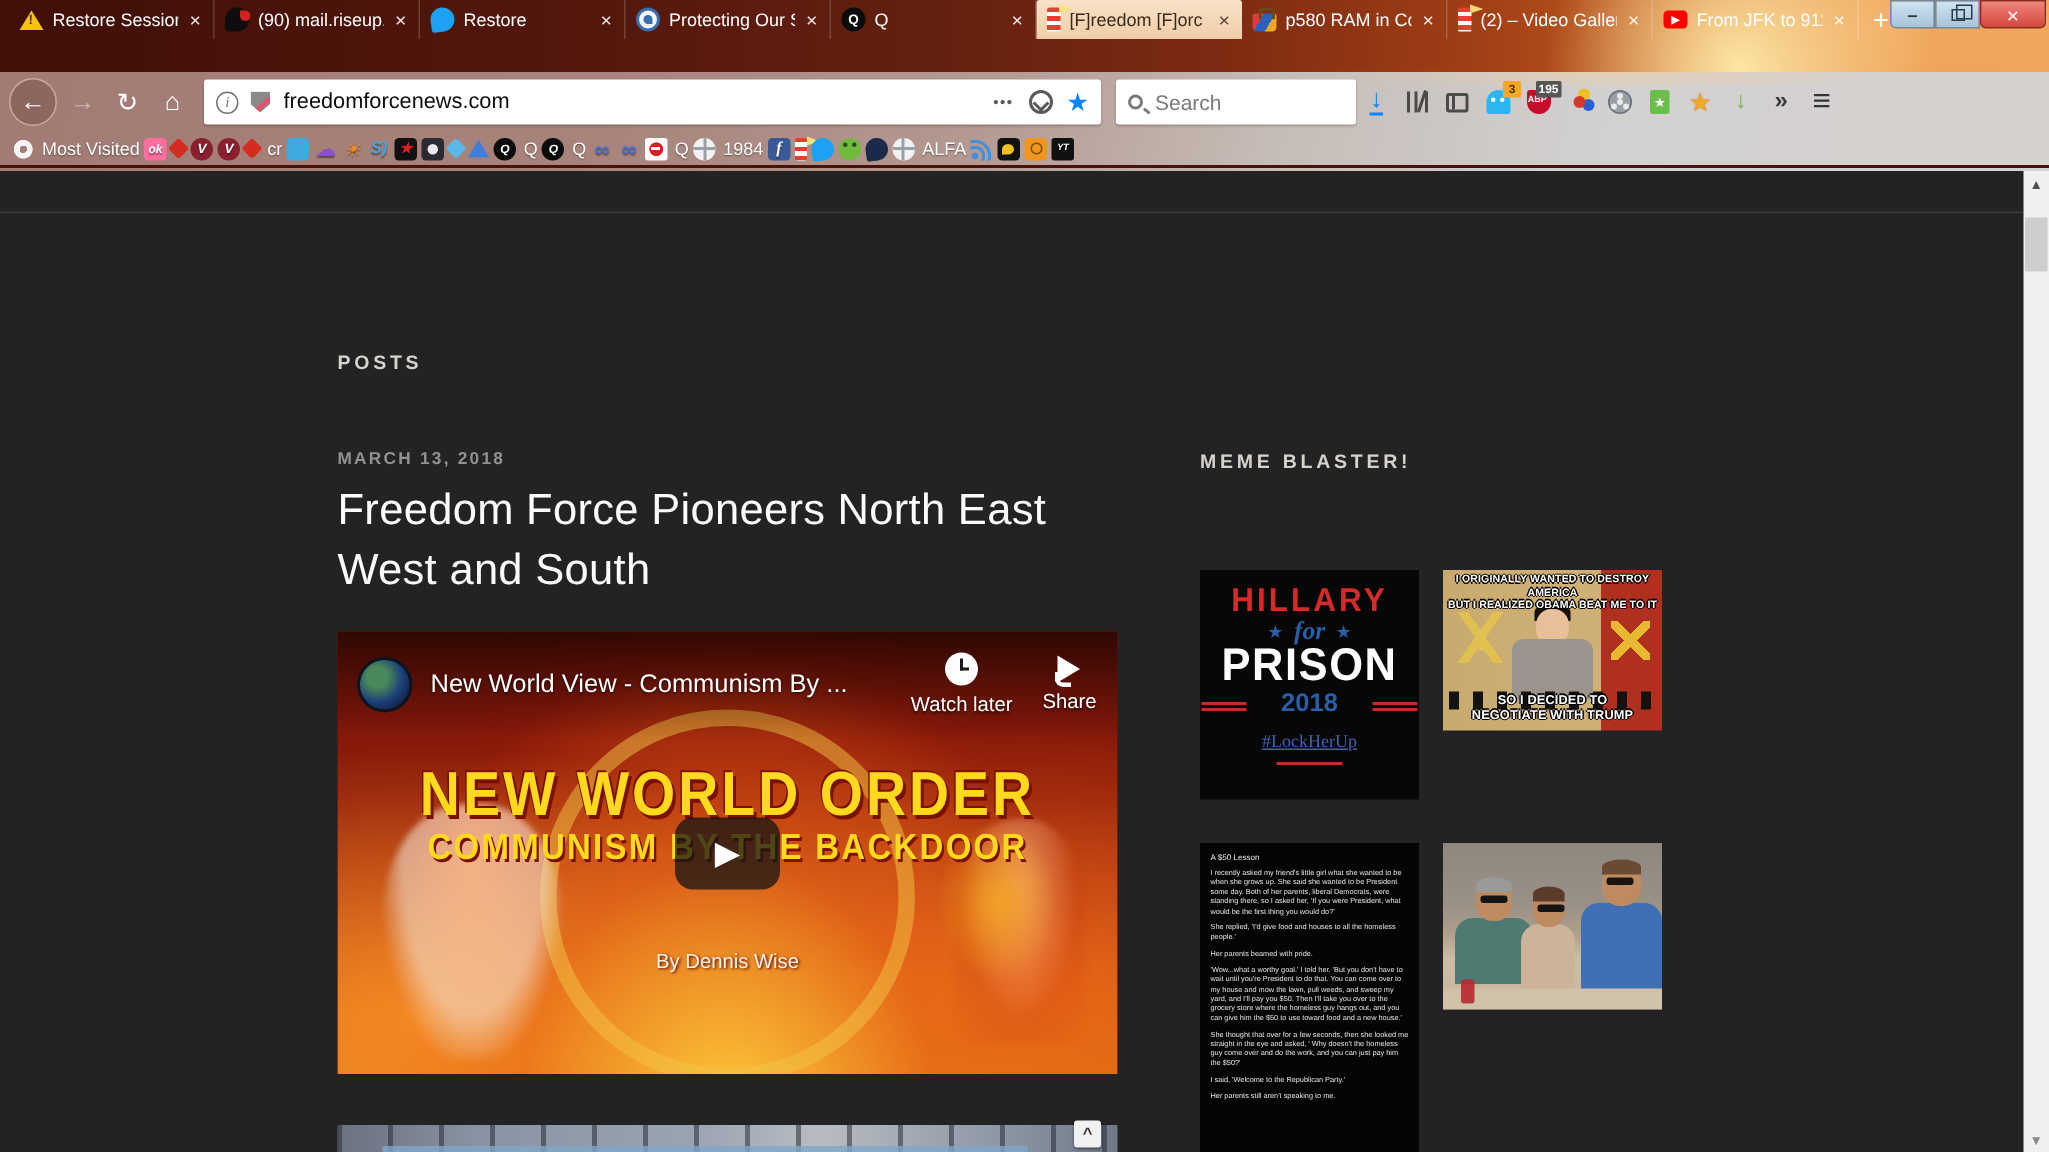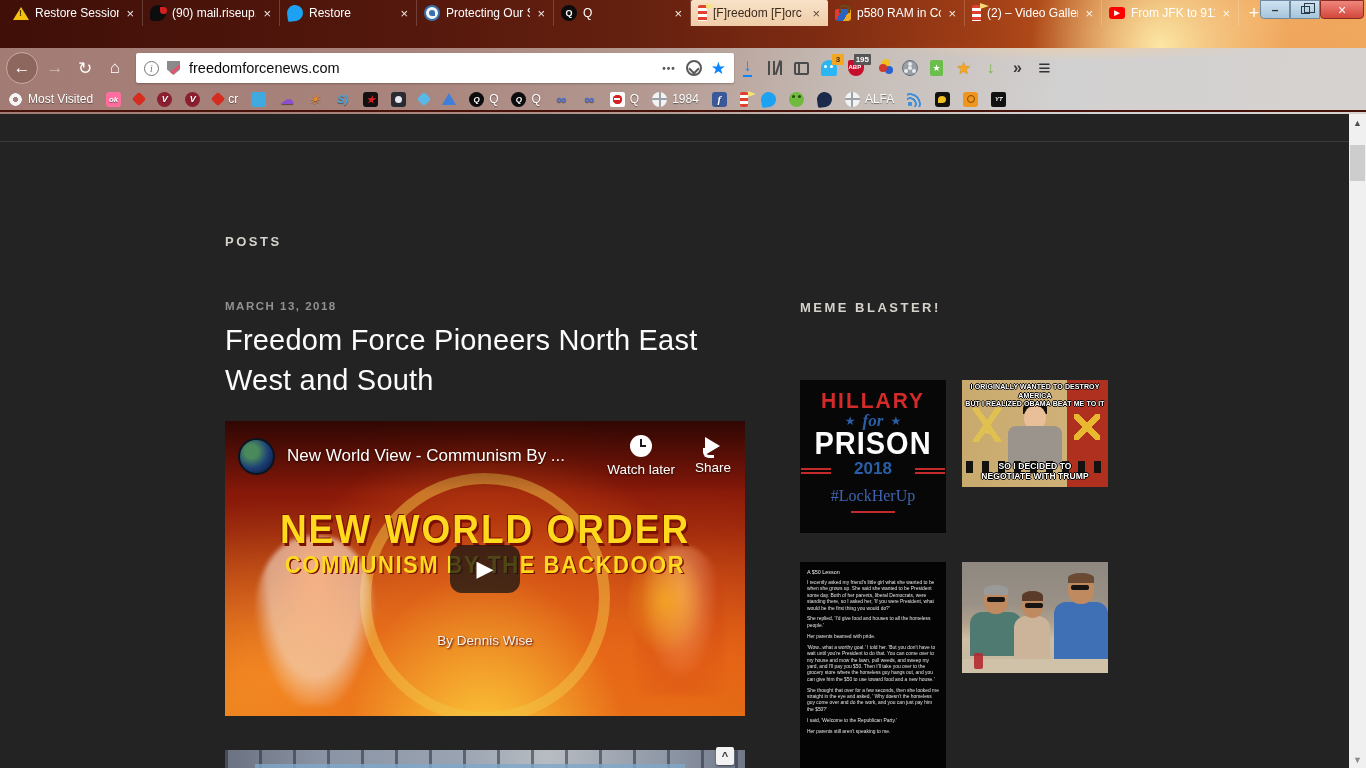--- a/index.html
+++ b/index.html
@@ -109,21 +109,21 @@
   .reel-icon::after { content:""; position:absolute; left:5px; top:5px; width:4px; height:4px; background:#e8eaec; border-radius:50%;
                 box-shadow:0 -4px 0 #e8eaec, -4px 3px 0 #e8eaec, 4px 3px 0 #e8eaec; }
   .ribbon-icon { width:13px; height:16px; background:#6abf4b; border-radius:2px; color:#fff; font-size:9px;
                  display:flex; align-items:center; justify-content:center; }
   .star-orange { color:#f5a623; font-size:17px; text-shadow:0 0 1px #b06a00; }
   .green-dl { color:#7ab648; font-size:16px; font-weight:bold; }
   .overflow-btn { color:#3a3a3a; font-size:16px; font-weight:bold; }
   .hamburger { color:#333; font-size:21px; }
 
   
-  #bmrow { display:flex; align-items:center; height:24px; padding-left:8px; gap:13px; border-bottom:2px solid #46120a; }
+  #bmrow { display:flex; align-items:center; height:24px; padding-left:8px; gap:3px; border-bottom:2px solid #46120a; }
   .bm { display:flex; align-items:center; gap:5px; color:#fff; font-size:12px; text-shadow:0 1px 1px rgba(0,0,0,.45); flex:none; }
   .bmi { width:15px; height:15px; flex:none; display:flex; align-items:center; justify-content:center; font-size:9px; font-weight:bold; color:#fff; }
   .bmi-gear { background:radial-gradient(circle,#a5807b 2.5px,#f5f5f5 2.5px 6px,rgba(0,0,0,0) 6.5px); }
   .bmi-ok { background:#ff6e9e; border-radius:3px; color:#fff; font-size:8px; }
   .bmi-maple { background:#d42d1f; transform:rotate(45deg); width:10px; height:10px; border-radius:2px; }
   .bmi-vcircle { background:#8c1f2f; border-radius:50%; }
   .bmi-liberty { background:#3fa9e0; border-radius:3px; }
   .bmi-cloud { color:#8a4fd0; font-size:14px; font-weight:normal; }
   .bmi-sun { color:#f08a20; font-size:13px; font-weight:normal; }
   .bmi-s { color:#3fa9e0; font-size:11px; }
@@ -217,21 +217,21 @@
   .meme { position:absolute; overflow:hidden;margin-top:40px; }
   #meme-hillary { left:800px; top:226px; width:146px; height:153px; background:#070707; text-align:center; }
   .mh-hillary { margin-top:9px; color:#d42a2a; font-size:21px; font-weight:bold; letter-spacing:2px; transform:scaleY(1.05); }
   .mh-forrow { display:flex; align-items:center; justify-content:center; gap:7px; margin-top:-2px; }
   .mh-star { color:#2a5fa8; font-size:12px; }
   .mh-for { color:#2a5fa8; font-size:17px; font-style:italic; font-family:"Liberation Serif",serif; font-weight:bold; }
   .mh-prison { color:#fdfdfd; font-size:29px; font-weight:bold; letter-spacing:1px; margin-top:-3px; transform:scaleY(1.05); }
   .mh-year-row { display:flex; align-items:center; justify-content:center; gap:23px; margin-top:-2px; }
   .mh-rule { width:30px; height:2px; background:#c42a2a; box-shadow:0 4px 0 #c42a2a; }
   .mh-year { color:#2a5fa8; font-size:17px; font-weight:bold; }
-  .mh-tag { color:#3f63b0; font-size:16px; font-family:"Liberation Serif",serif; margin-top:8px; }
+  .mh-tag { color:#3f63b0; font-size:12px; font-family:"Liberation Serif",serif; margin-top:8px;text-decoration:underline; }
   .mh-underline { width:44px; height:2px; background:#c42a2a; margin:6px auto 0; }
 
   #meme-kim { left:962px; top:226px; width:146px; height:107px;
      background:
        radial-gradient(circle at 26px 50px, rgba(230,200,90,.9) 3px, rgba(0,0,0,0) 4px),
        linear-gradient(90deg,#c9aa6e 0%,#cfb077 72%,#b03020 72%,#b03020 100%); }
   .mk-hs { position:absolute; left:8px; top:28px; width:34px; height:34px;
      background:linear-gradient(55deg, rgba(0,0,0,0) 44%, #e0c050 44% 56%, rgba(0,0,0,0) 56%),
                 linear-gradient(-55deg, rgba(0,0,0,0) 44%, #e0c050 44% 56%, rgba(0,0,0,0) 56%); }
   .mk-flag-emblem { position:absolute; right:8px; top:34px; width:26px; height:26px;
@@ -347,20 +347,24 @@
       <div id="urlbar">
         <span class="info-icon">i</span>
         <span class="shield-icon">
             <span class="shield-slash"></span>
           </span>
         <input id="url-input" value="freedomforcenews.com" style="">
         <span class="urlbar-dots">•••</span>
         <span class="pocket-icon"></span>
         <span class="star-blue">★</span>
       </div>
+      <div id="searchbar">
+        <span class="mag-icon"></span>
+        <input id="search-input" placeholder="Search" style="">
+      </div>
       <div class="tb-icon">
           <span class="dl-arrow">↓</span>
         </div>
       <div class="tb-icon">
           <span class="lib-icon"></span>
         </div>
       <div class="tb-icon">
           <span class="sb-icon"></span>
         </div>
       <div class="tb-icon">

